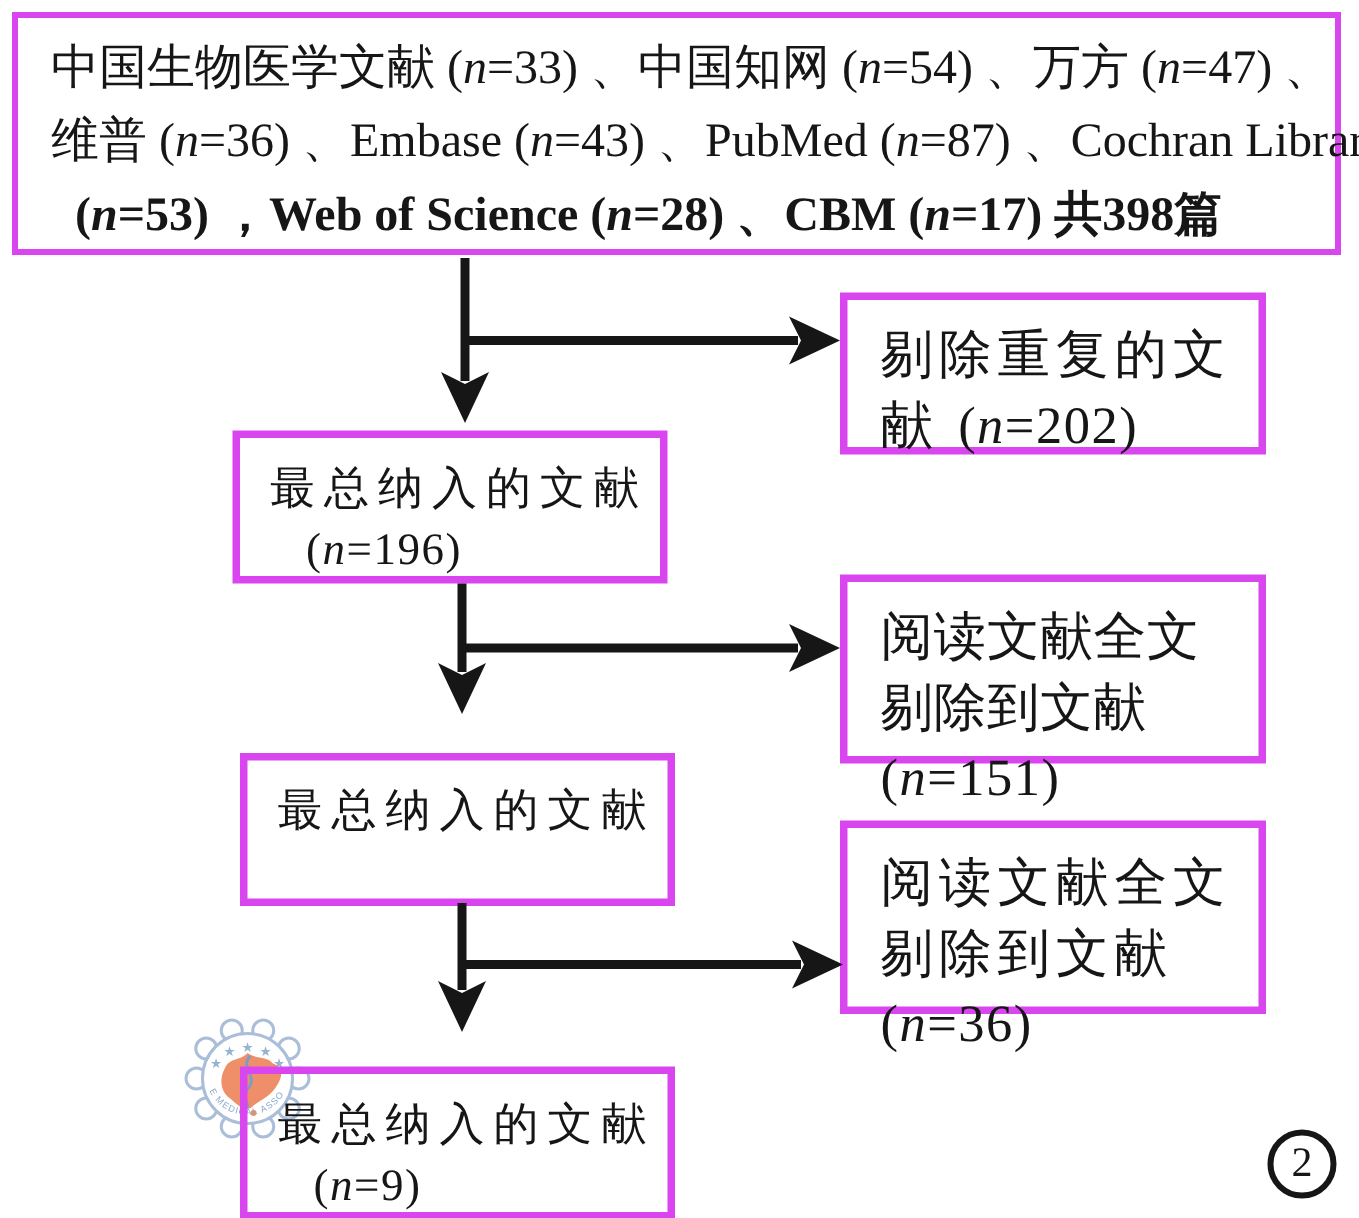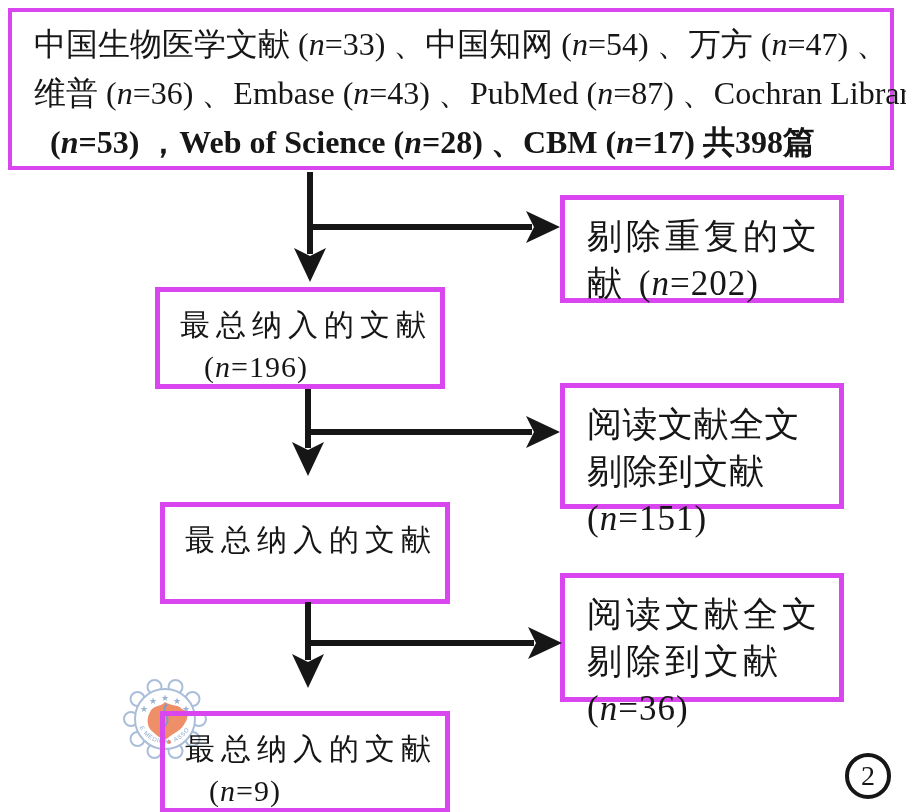--- a/index.html
+++ b/index.html
@@ -41,21 +41,21 @@
     padding:4px 0 0 44px;white-space:nowrap;
   }
   
   .xbox{
     left:560px;width:284px;
     font-size:35px;line-height:47px;
     padding:13px 16px 0 22px;
   }
   .xbox-1{top:195px;height:108px;letter-spacing:4px;}
   .xbox-2{top:383px;height:126px;letter-spacing:0.5px;}
-  .xbox-3{top:573px;height:129px;letter-spacing:4px;}
+  .xbox-3{top:547px;height:129px;letter-spacing:4px;}
   .cnt{white-space:nowrap;letter-spacing:1px;}
   
   .arrows{position:absolute;left:0;top:0;z-index:3;pointer-events:none;}
   .stamp{position:absolute;left:0;top:0;z-index:1;}
   
   .fignum{
     position:absolute;left:845px;top:753px;
     width:38px;height:38px;
     border:4px solid #161616;border-radius:50%;
     display:flex;align-items:center;justify-content:center;

